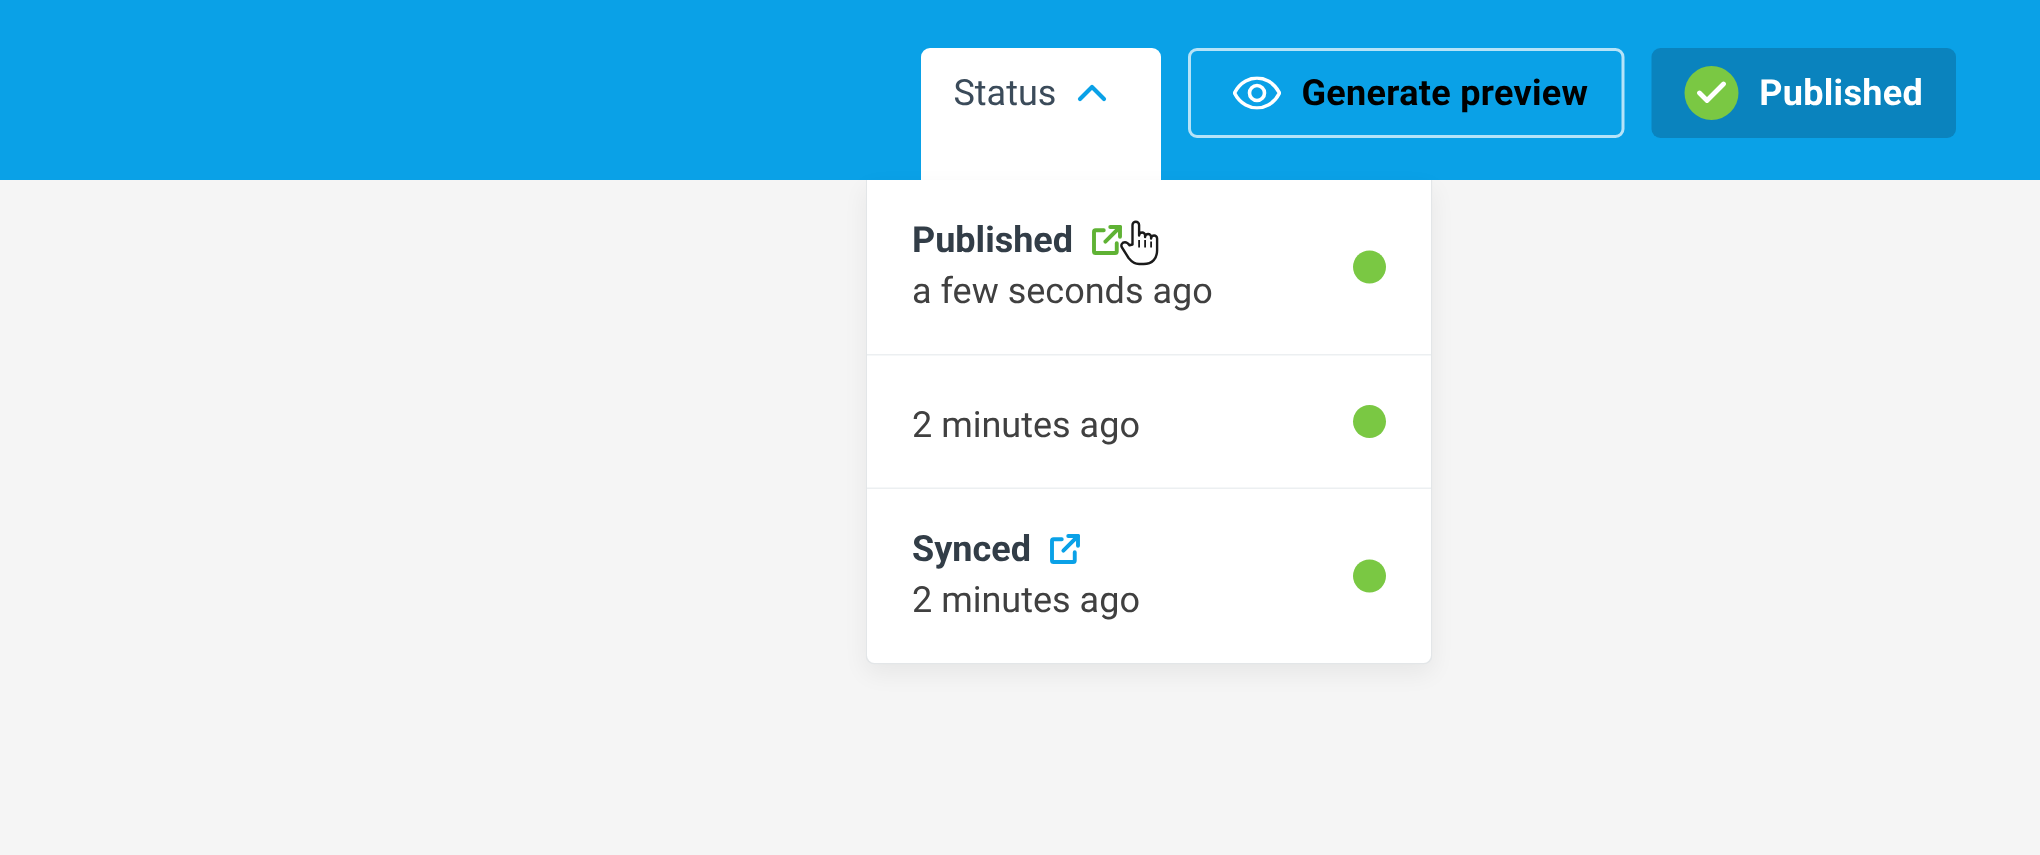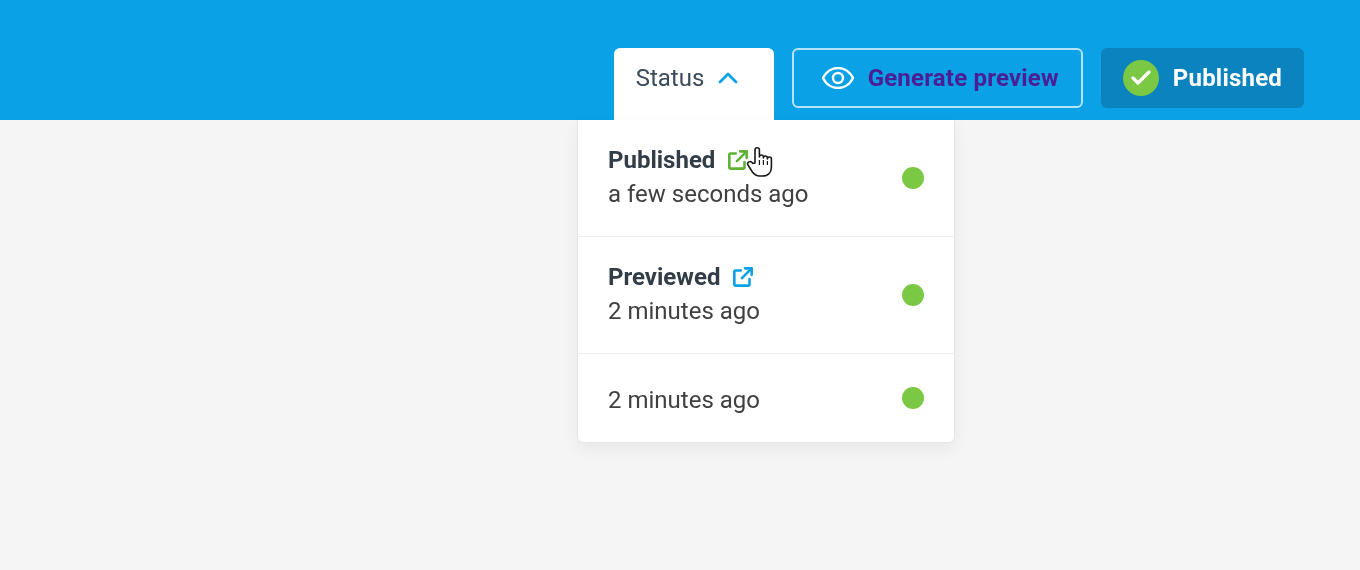--- a/index.html
+++ b/index.html
@@ -7,21 +7,21 @@
 
   .header-bar {
     position: relative;
     width: 100%;
     height: 120px;
     background: #0aa1e7;
   }
 
   .toolbar {
     position: absolute;
-    top: 48px;
+    top: 32px;
     right: 56px;
     display: flex;
     gap: 18px;
     align-items: flex-start;
   }
 
   
   .status-trigger {
     position: relative;
     background: #ffffff;
@@ -55,21 +55,21 @@
     font-size: 24px;
     font-weight: 700;
     letter-spacing: 0.2px;
     cursor: pointer;
     user-select: none;
   }
   .btn .icon { margin-right: 14px; display: inline-flex; align-items: center; justify-content: center; }
 
   .btn-preview {
     background: transparent;
-    color: #4c1d95;
+    color: #000000;
     border: 2px solid rgba(255,255,255,0.7);
     padding-left: 28px;
   }
 
   .btn-published {
     background: #0a83be;
     color: #ffffff;
     border: none;
   }
   .check-circle {
@@ -201,32 +201,32 @@
       <svg width="30" height="34" viewBox="0 0 30 34">
         <path d="M9 19 V6 a2.2 2.2 0 0 1 4.4 0 V13 a2.0 2.0 0 0 1 4 0 V14 a2.0 2.0 0 0 1 4 0 V15 a2.0 2.0 0 0 1 4 0 V23 c0 5 -3 9 -9 9 h-3 c-3 0 -5 -1.5 -7 -4 L2 21 c-1 -1.5 0 -3.5 2 -3.5 c1 0 2 0.6 3 2 Z" fill="#ffffff" stroke="#1a1a1a" stroke-width="1.6" stroke-linejoin="round"></path>
         <line x1="13.4" y1="16" x2="13.4" y2="21" stroke="#1a1a1a" stroke-width="1.2"></line>
         <line x1="17.4" y1="16" x2="17.4" y2="21" stroke="#1a1a1a" stroke-width="1.2"></line>
         <line x1="21.4" y1="17" x2="21.4" y2="21" stroke="#1a1a1a" stroke-width="1.2"></line>
       </svg>
     </span>
   </div>
 
   <div class="dropdown-item">
+    <div class="time">2 minutes ago</div>
+    <span class="dot"></span>
+  </div>
+
+  <div class="dropdown-item">
     <div class="title-row">
-      <span class="title">Previewed</span>
+      <span class="title">Synced</span>
       <span class="ext-icon">
         <svg width="26" height="26" viewBox="0 0 24 24">
           <path d="M14 4 H20 V10" fill="none" stroke="#0aa1e7" stroke-width="2.4" stroke-linecap="round" stroke-linejoin="round"></path>
           <line x1="20" y1="4" x2="11" y2="13" stroke="#0aa1e7" stroke-width="2.4" stroke-linecap="round"></line>
           <path d="M18 14 V19 A1 1 0 0 1 17 20 H5 A1 1 0 0 1 4 19 V7 A1 1 0 0 1 5 6 H10" fill="none" stroke="#0aa1e7" stroke-width="2.4" stroke-linecap="round" stroke-linejoin="round"></path>
         </svg>
       </span>
     </div>
     <div class="time">2 minutes ago</div>
     <span class="dot"></span>
   </div>
 
-  <div class="dropdown-item">
-    <div class="time">2 minutes ago</div>
-    <span class="dot"></span>
-  </div>
-
 </div>
 
 </body></html>

